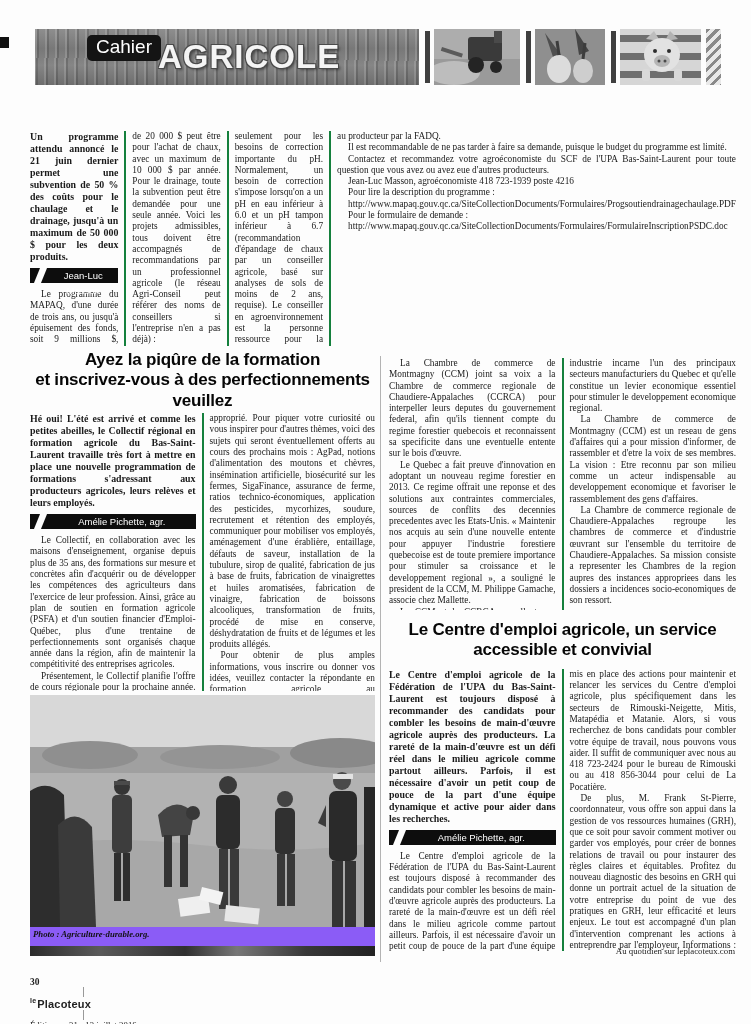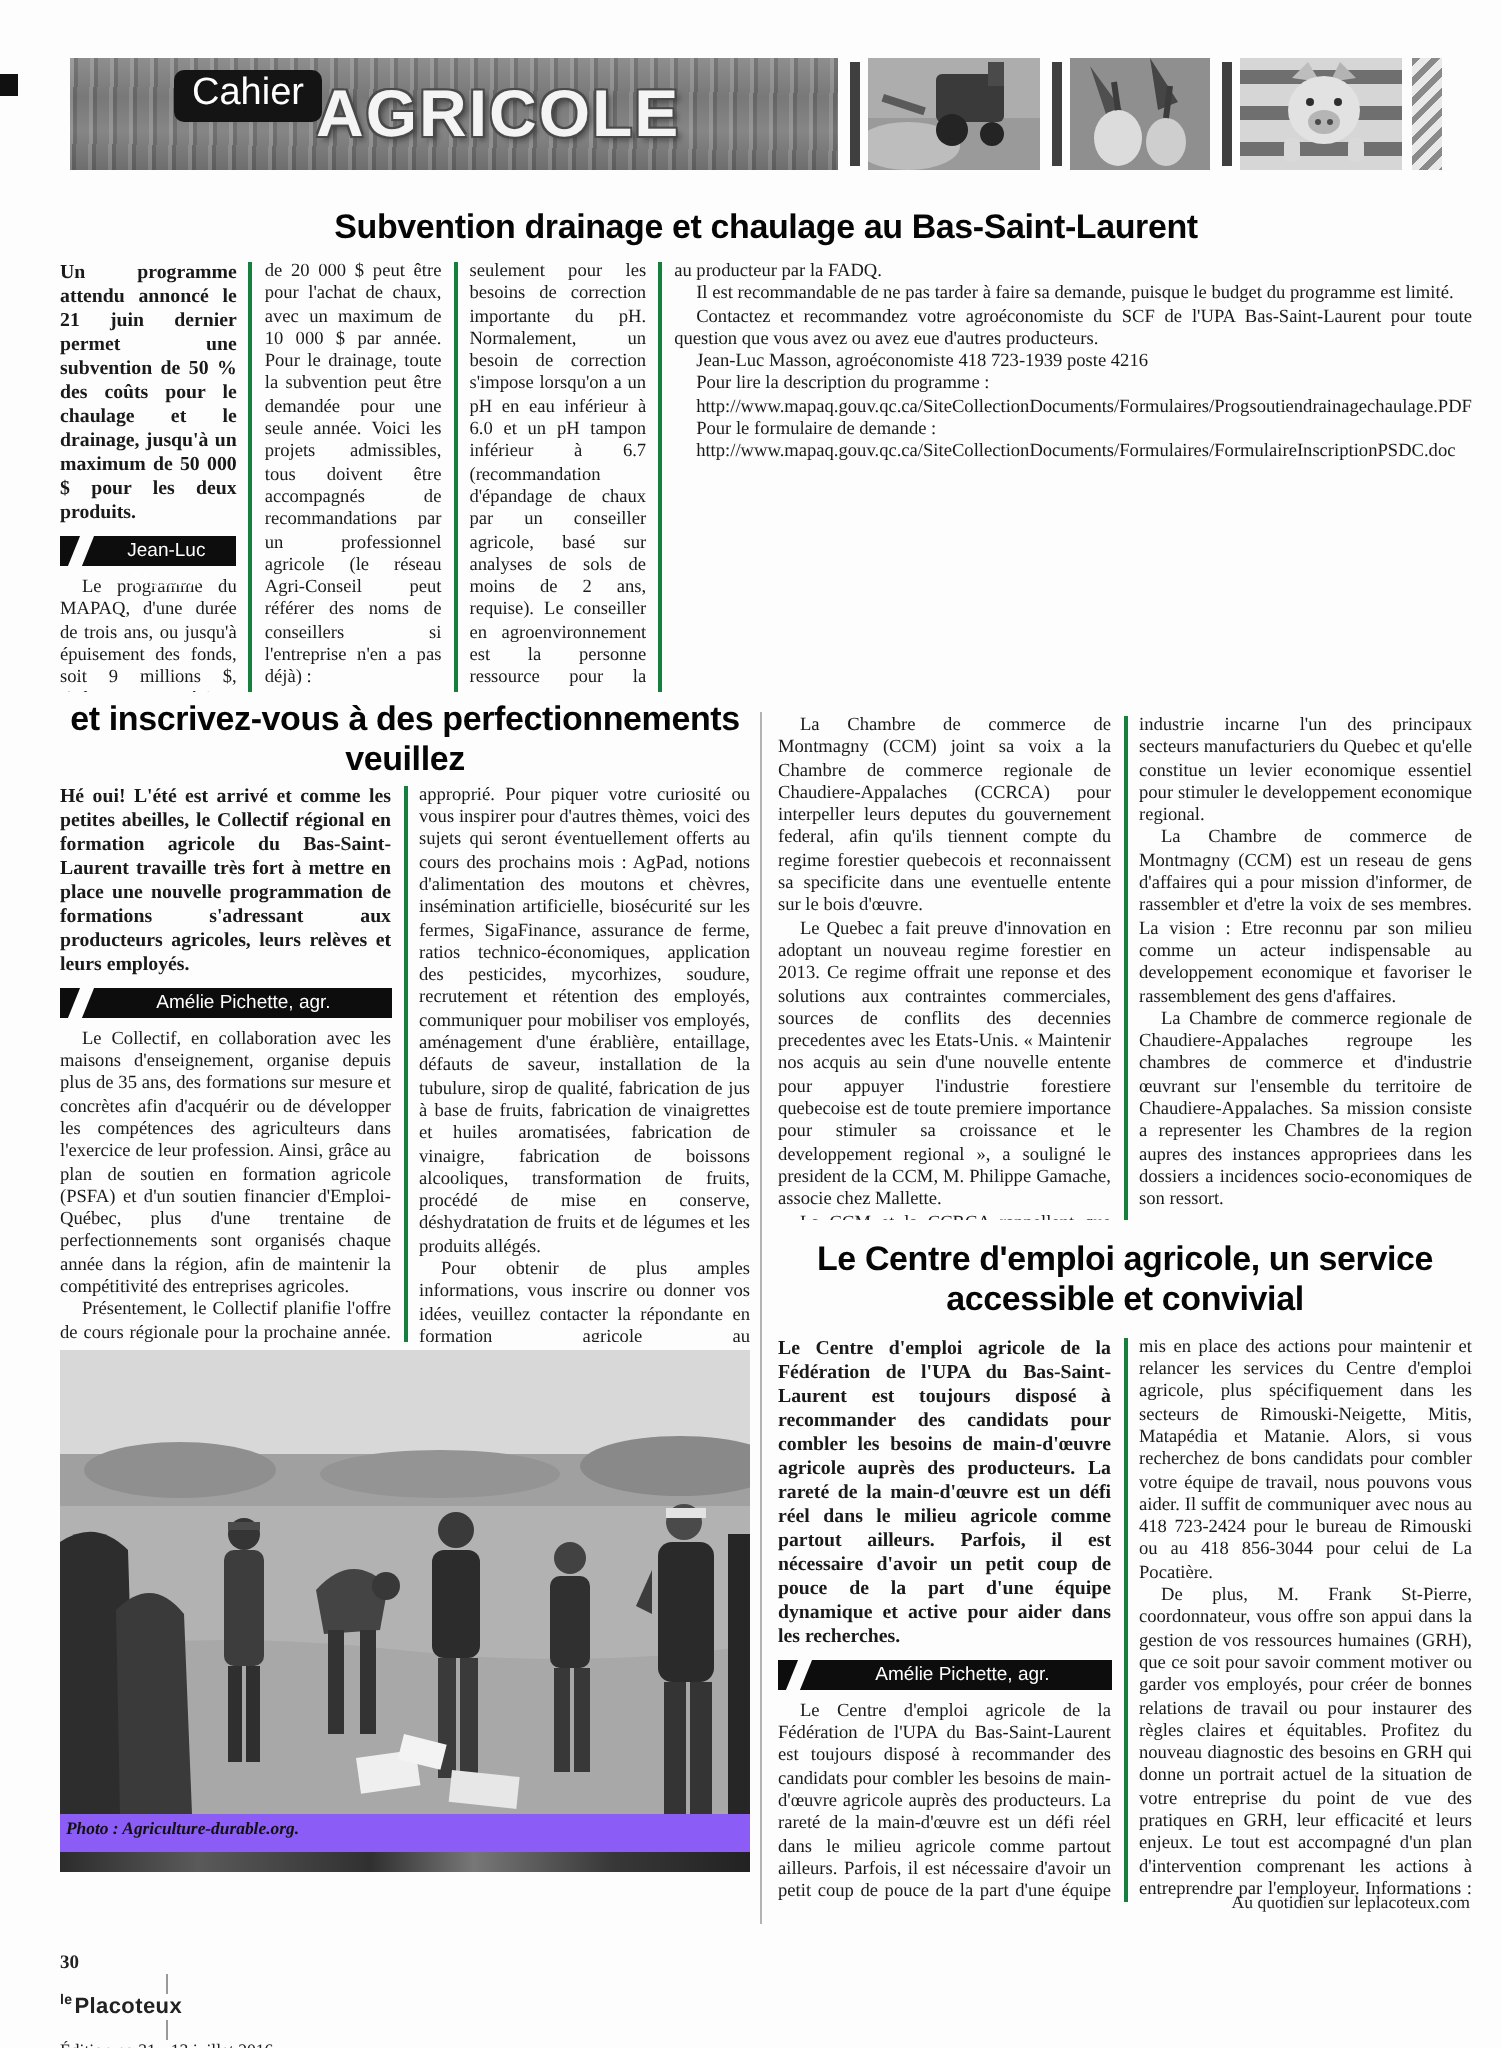--- a/index.html
+++ b/index.html
@@ -118,21 +118,20 @@
         <ellipse cx="42" cy="32" rx="8" ry="6" fill="#b5b5b5"></ellipse>
         <circle cx="39" cy="32" r="1.5" fill="#4a4a4a"></circle>
         <circle cx="45" cy="32" r="1.5" fill="#4a4a4a"></circle>
         <rect x="22" y="40" width="8" height="12" rx="3" fill="#d9d9d9"></rect>
         <rect x="54" y="40" width="8" height="12" rx="3" fill="#d9d9d9"></rect>
       </svg>
     </div>
     <div class="hatch"></div>
   </header>
 
-  <h1 class="htitle a1-title">Subvention drainage et chaulage au Bas-Saint-Laurent</h1>
 
   <section class="cols a1-cols">
     <div class="col">
       <p class="lead">Un programme attendu annoncé le 21 juin dernier permet une subvention de 50 % des coûts pour le chaulage et le drainage, jusqu'à un maximum de 50 000 $ pour les deux produits.</p>
       <div class="byline">
         <span class="chev"></span>
         <span>Jean-Luc Masson</span>
       </div>
       <p class="bp">Le programme du MAPAQ, d'une durée de trois ans, ou jusqu'à épuisement des fonds, soit 9 millions $, s'adresse aux régions de l'Abitibi-Témiscamingue, du Bas-Saint-Laurent, de la Côte-Nord, du Saguenay Lac St-Jean et du Nord-du-Québec. Pour le Bas-Saint-Laurent, c'est 1 million $ par année qui est prévu jusqu'à maintenant. Pour les entreprises ayant un chiffre d'affaires (revenu brut) inférieur à 100 000 $, le montant maximal de subvention est calculé à 50 % du revenu brut.</p>
 
@@ -155,20 +154,21 @@
       <p class="bp">http://www.mapaq.gouv.qc.ca/SiteCollectionDocuments/Formulaires/Progsoutiendrainagechaulage.PDF</p>
       <p class="bp">Pour le formulaire de demande :</p>
       <p class="bp">http://www.mapaq.gouv.qc.ca/SiteCollectionDocuments/Formulaires/FormulaireInscriptionPSDC.doc</p>
     </div>
   </section>
 
   <div class="mid-rule"></div>
 
   <section class="half half-left">
     <h2 class="htitle">
+      <span class="tl">Ayez la piqûre de la formation</span>
       <span class="tl">et inscrivez-vous à des perfectionnements</span>
       <span class="tl">veuillez</span>
     </h2>
     <div class="cols a2-cols">
       <div class="col">
         <p class="lead">Hé oui! L'été est arrivé et comme les petites abeilles, le Collectif régional en formation agricole du Bas-Saint-Laurent travaille très fort à mettre en place une nouvelle programmation de formations s'adressant aux producteurs agricoles, leurs relèves et leurs employés.</p>
         <div class="byline">
           <span class="chev"></span>
           <span>Amélie Pichette, agr.</span>
         </div>

